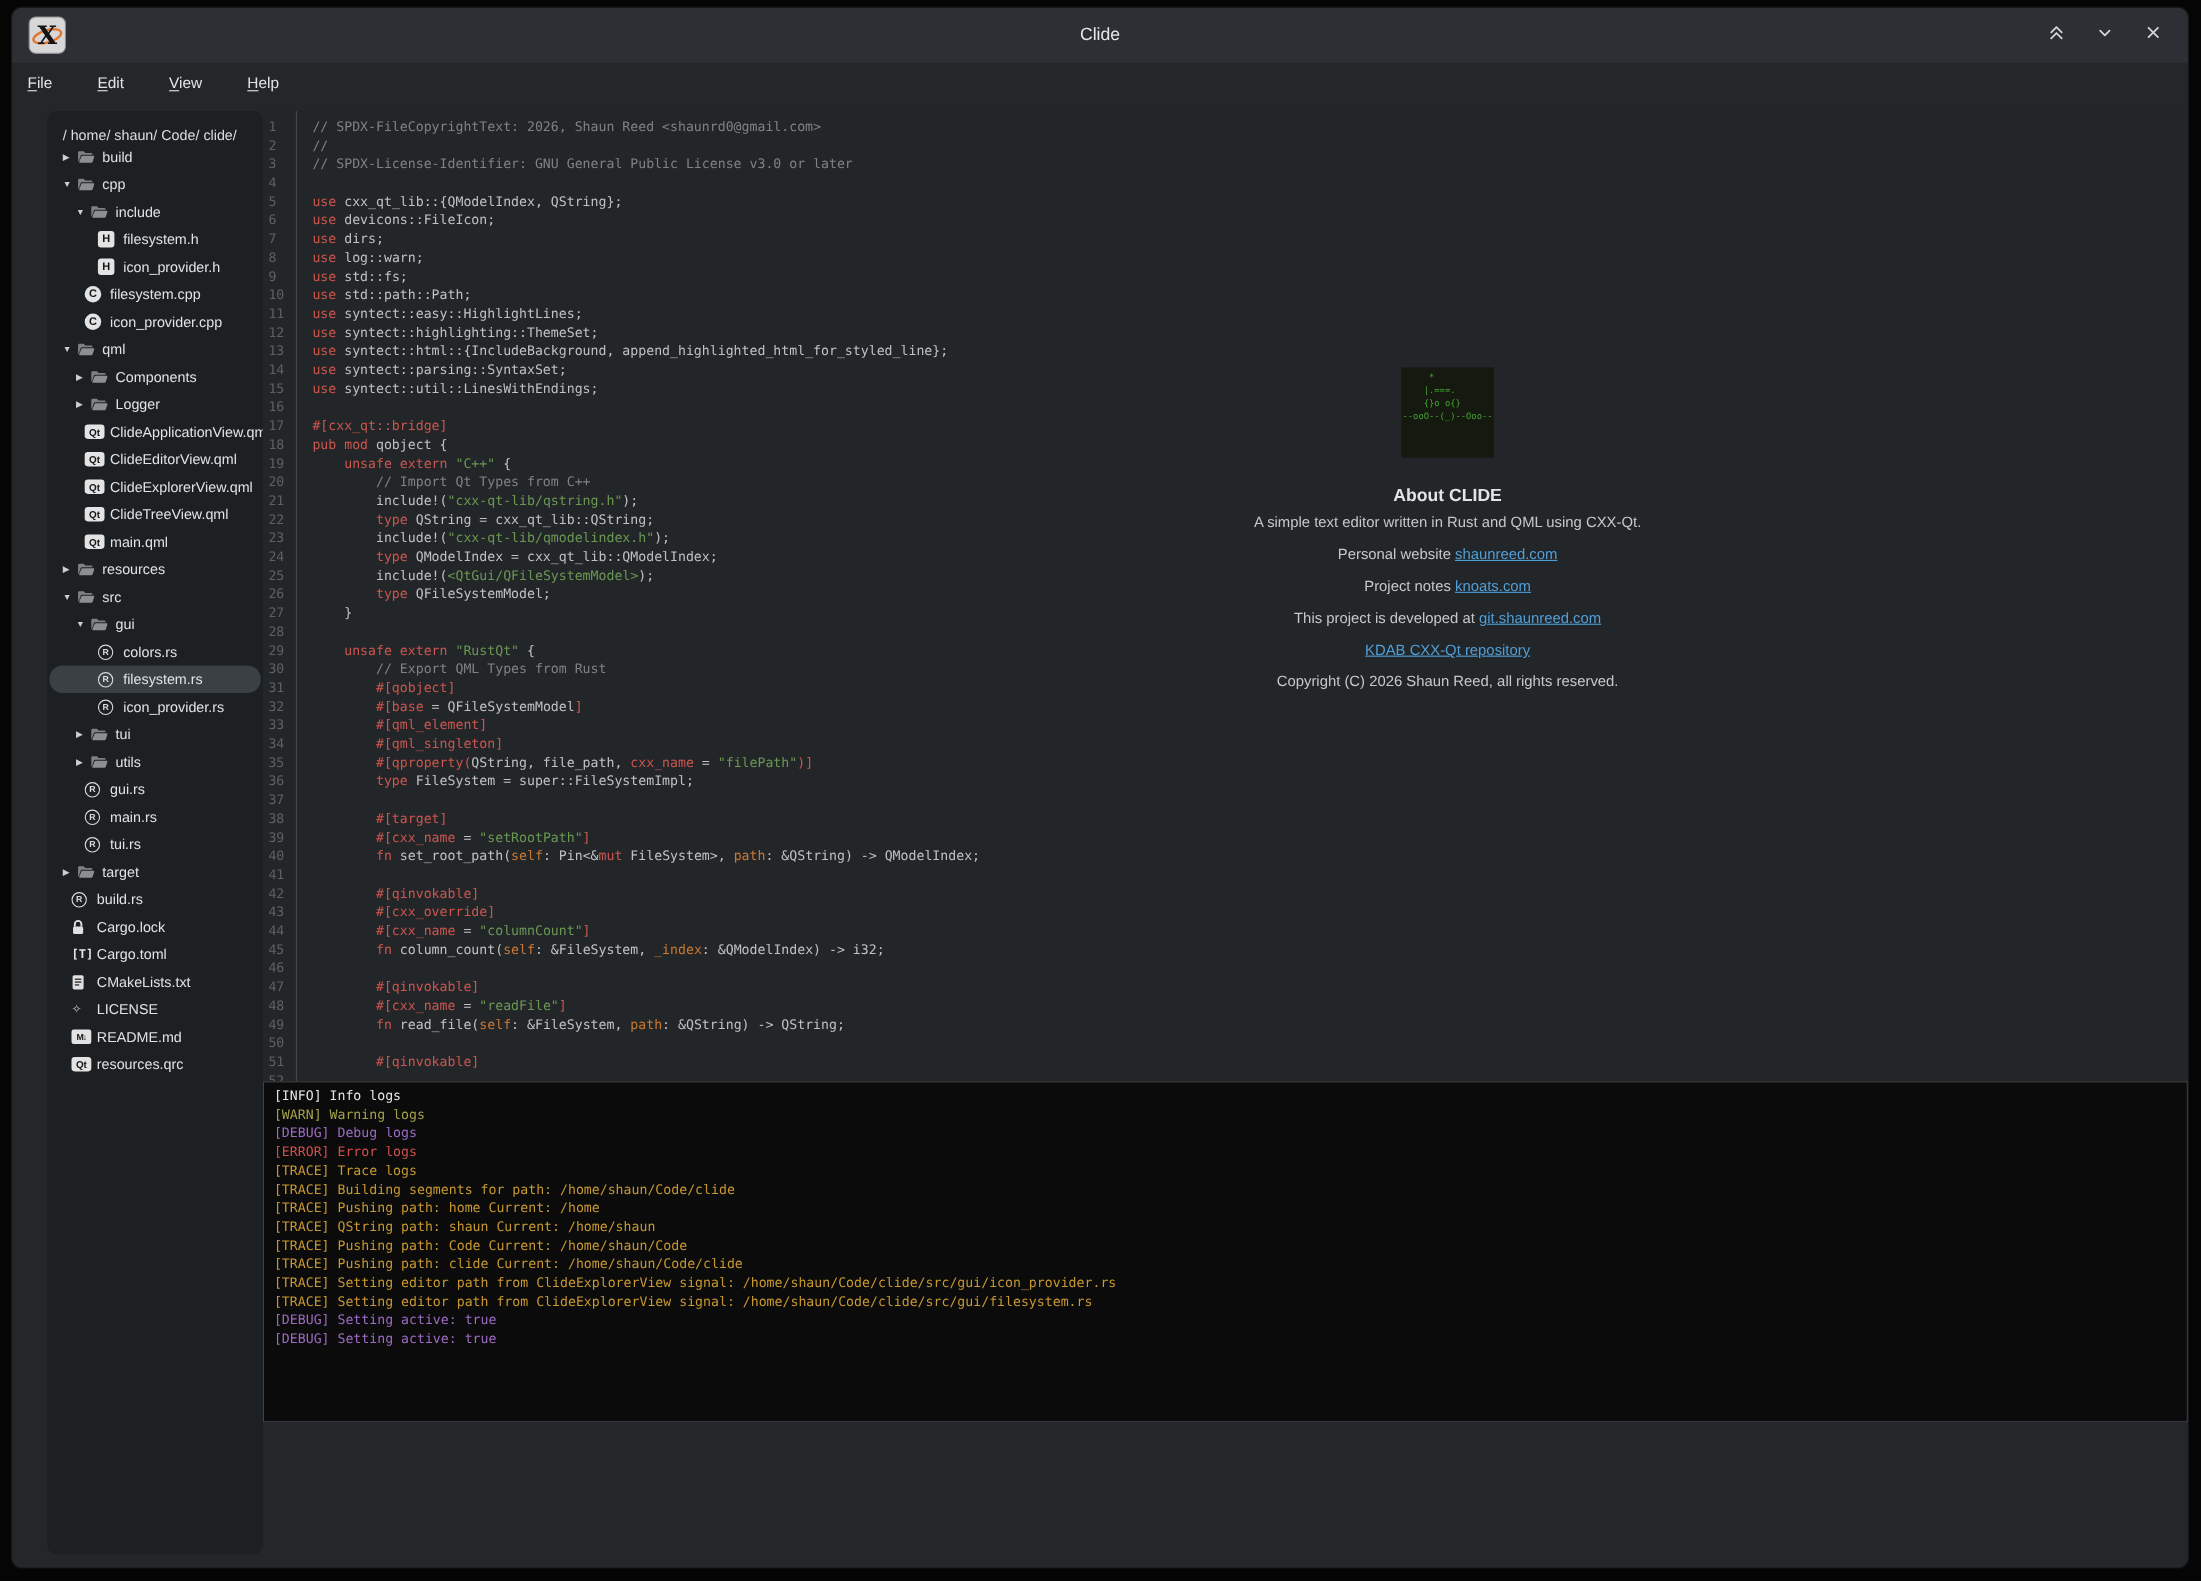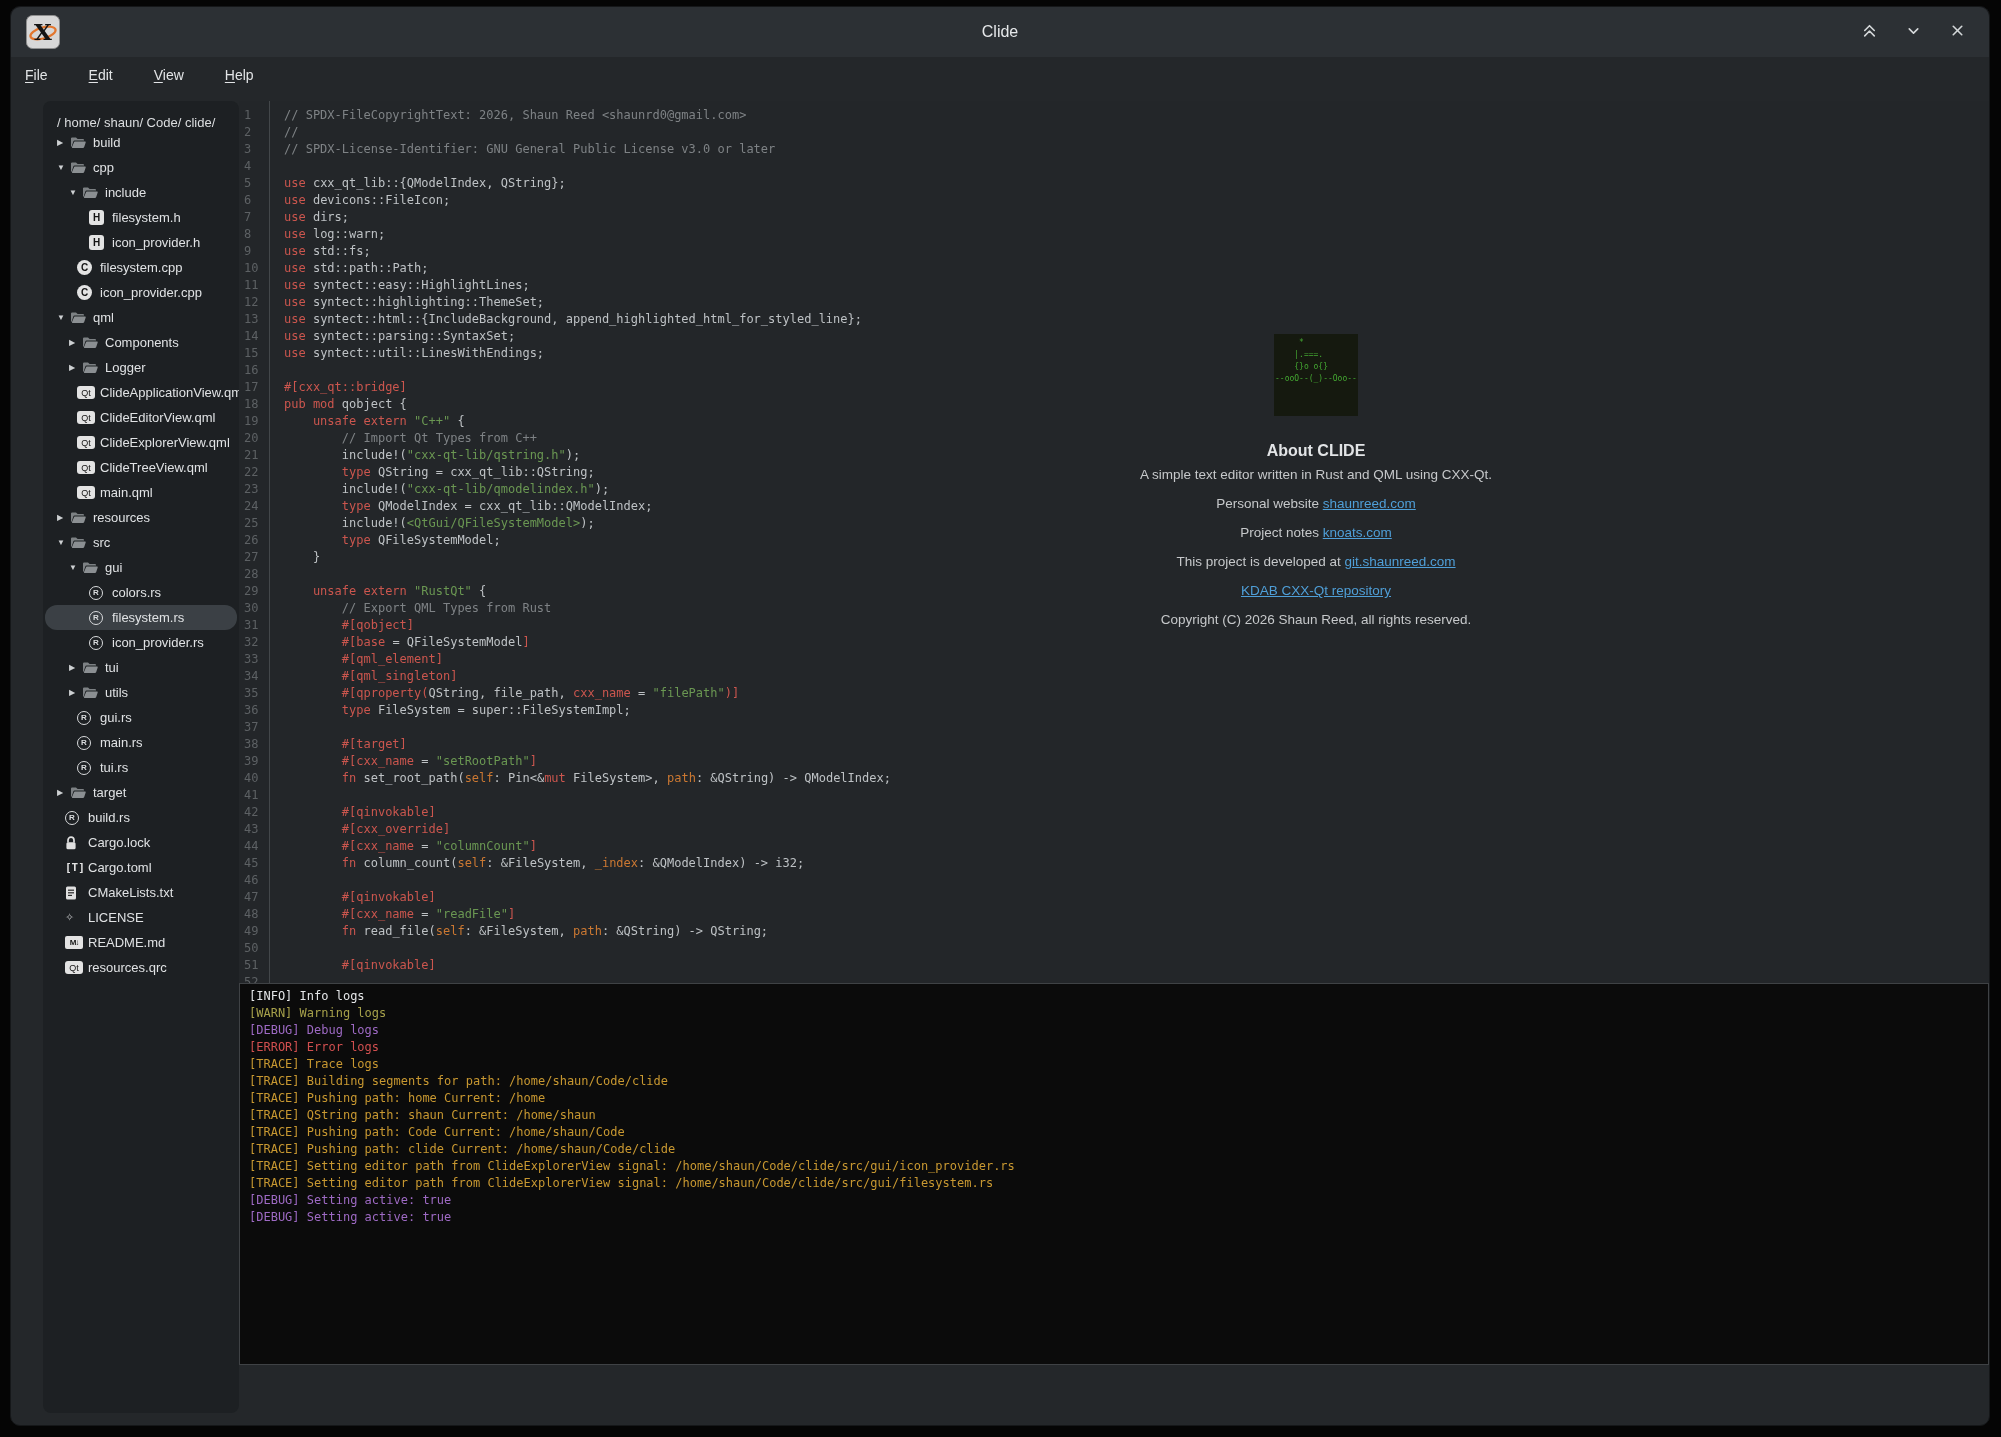--- a/index.html
+++ b/index.html
@@ -33,21 +33,21 @@
   .tree-row.selected { background:#3b4045; }
   .tree-root { color:#dcdee0;align-items:flex-end; }
   .tw-arrow { display:inline-block; width:13px; font-size:8px; color:#cdd0d2; flex:none; text-align:left; }
   .tw-icon { display:inline-flex; width:18px; justify-content:flex-start; align-items:center; margin-right:5px; flex:none; }
   .fic { display:inline-flex; align-items:center; justify-content:center; }
   .fic-h { width:15px; height:15px; background:#e3e3e3; border-radius:3px; color:#141414;
     font-size:10px; font-weight:bold; }
   .fic-c { width:15px; height:15px; background:#e3e3e3; border-radius:50%; color:#141414;
     font-size:10px; font-weight:bold; }
   .fic-qt { width:18px; height:13px; background:#e3e3e3; border-radius:3px; color:#141414;
-    font-size:9px; font-weight:normal; }
+    font-size:9px; font-weight:bold; }
   .fic-rs { width:14px; height:14px; border:1.5px solid #d9dbdd; border-radius:50%; color:#d9dbdd;
     font-size:8px; font-weight:bold; }
   .fic-toml { color:#e3e3e3; font-size:11px; font-weight:bold; font-family:"DejaVu Sans Mono",monospace; }
   .fic-star { color:#b9bbbd; font-size:11px; }
   .fic-md { width:18px; height:13px; background:#e3e3e3; border-radius:2px; color:#141414;
     font-size:8px; font-weight:bold; letter-spacing:-1px; }
 
   
   .editor { position:absolute; left:228px; top:94px; width:1750px; height:882px;
     background:#232629; overflow:hidden; }
@@ -68,21 +68,21 @@
     background:#15190f; padding:3px 1px 0 1px; font-family:"DejaVu Sans Mono",monospace;
     font-size:8px; line-height:12px; color:#44a832; }
   .about-art div { white-space:pre; }
   .about-title { position:absolute; left:777px; top:341px; width:600px; text-align:center;
     color:#e2e4e6; font-size:16px; font-weight:bold; }
   .about-lines { position:absolute; left:777px; top:365px; width:600px; text-align:center; }
   .about-line { color:#c6c8ca; font-size:13.5px; line-height:18px; margin-bottom:11px; }
   .about-line a { color:#4f9fd8; text-decoration:underline; }
 
   
-  .logpanel { position:absolute; left:228px; top:976px; width:1750px; height:382px;
+  .logpanel { position:absolute; left:228px; top:976px; width:1750px; height:310px;
     background:#0b0b0b; border:1px solid #3f4245; padding:4px 0 0 9px;
     font-family:"DejaVu Sans Mono",monospace; font-size:12px; line-height:17px; }
   .log-line { white-space:pre; }
   .log-info  { color:var(--log-info,#e4e6e8); }
   .log-warn  { color:var(--log-warn,#a6a04a); }
   .log-debug { color:var(--log-debug,#9e6ac4); }
   .log-error { color:var(--log-error,#d14f4f); }
   .log-trace { color:var(--log-trace,#c89831); }
 </style>
 </head>

